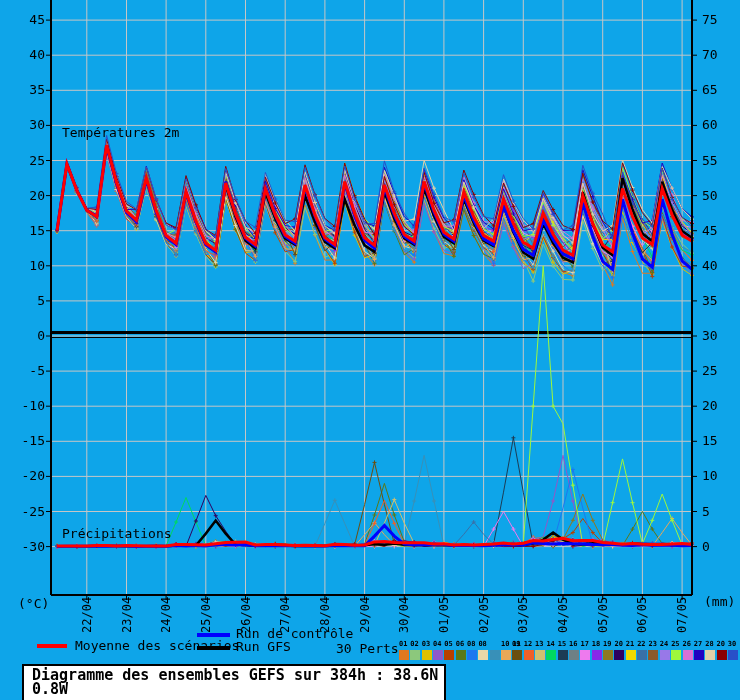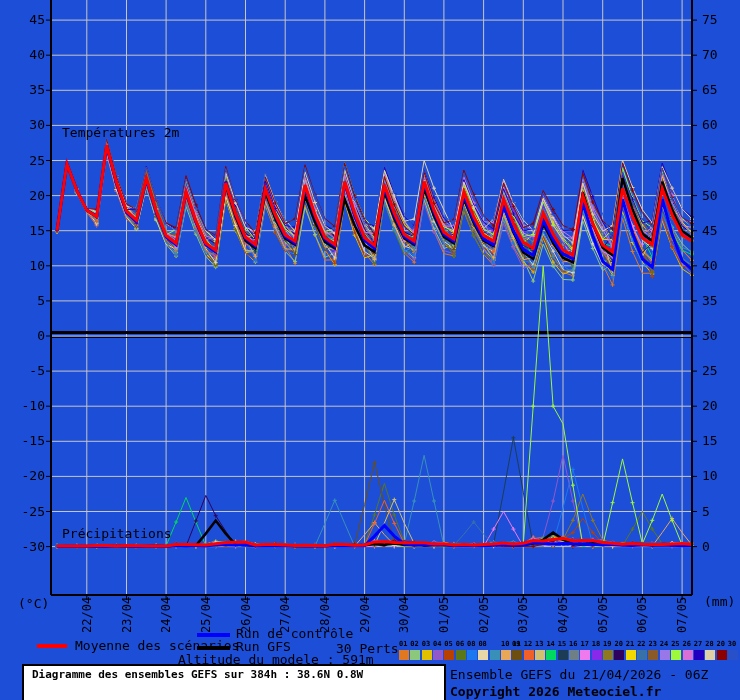--- a/index.html
+++ b/index.html
@@ -1,23 +1,23 @@
 <!DOCTYPE html>
 <html><head>
 <meta charset="utf-8">
 <style>
   html,body{margin:0;padding:0;background:#fff;}
-  .wrap{position:relative;width:740px;height:700px;background:#1d4ed8;overflow:hidden;
+  .wrap{position:relative;width:740px;height:700px;background:#0ea5e9;overflow:hidden;
         font-family:"DejaVu Sans Mono",monospace;color:#000;}
   .wrap svg{position:absolute;left:0;top:0;}
   .abs{position:absolute;white-space:nowrap;}
   .lbl{font-size:13px;line-height:13px;}
   .sw{position:absolute;height:4px;}
   .titlebox{position:absolute;left:22px;top:664px;width:420px;height:34px;border:2px solid #000;background:#fff;}
-  .titlebox .t1{font-weight:bold;font-size:11px;line-height:14px;margin:2px 0 0 8px;}
+  .titlebox .t1{font-weight:bold;font-size:15px;line-height:14px;margin:2px 0 0 8px;}
   .titlebox .t2{font-size:12px;line-height:13px;margin:1px 0 0 8px;}
   .runinfo{font-size:13px;}
   .copyright{font-size:13px;font-weight:bold;}
   .pertnum{position:absolute;font-size:7px;font-weight:bold;line-height:8px;}
   .pertsq{position:absolute;width:10px;height:10px;}
   text{font-family:"DejaVu Sans Mono",monospace;}
 </style>
 </head>
 <body>
 
@@ -366,20 +366,17 @@
       <span class="pertnum" style="left: 693.84px; top: 640px;">27</span>
       <span class="pertsq" style="left: 693.84px; top: 650px; background: rgb(32, 0, 192);"></span>
       <span class="pertnum" style="left: 705.18px; top: 640px;">28</span>
       <span class="pertsq" style="left: 705.18px; top: 650px; background: rgb(224, 208, 168);"></span>
       <span class="pertnum" style="left: 716.52px; top: 640px;">20</span>
       <span class="pertsq" style="left: 716.52px; top: 650px; background: rgb(139, 0, 0);"></span>
       <span class="pertnum" style="left: 727.86px; top: 640px;">30</span>
       <span class="pertsq" style="left: 727.86px; top: 650px; background: rgb(40, 80, 200);"></span>
     </div>
 
-  <span class="abs lbl" style="left:178px;top:653px;">Altitude du modele : 591m</span>
 
   <div class="titlebox">
     <div class="t1">Diagramme des ensembles GEFS sur 384h : 38.6N 0.8W</div>
   </div>
-  <span class="abs runinfo" style="left:450px;top:667px;">Ensemble GEFS du 21/04/2026 - 06Z</span>
-  <span class="abs copyright" style="left:450px;top:684px;">Copyright 2026 Meteociel.fr</span>
 </div>
 
 </body></html>

